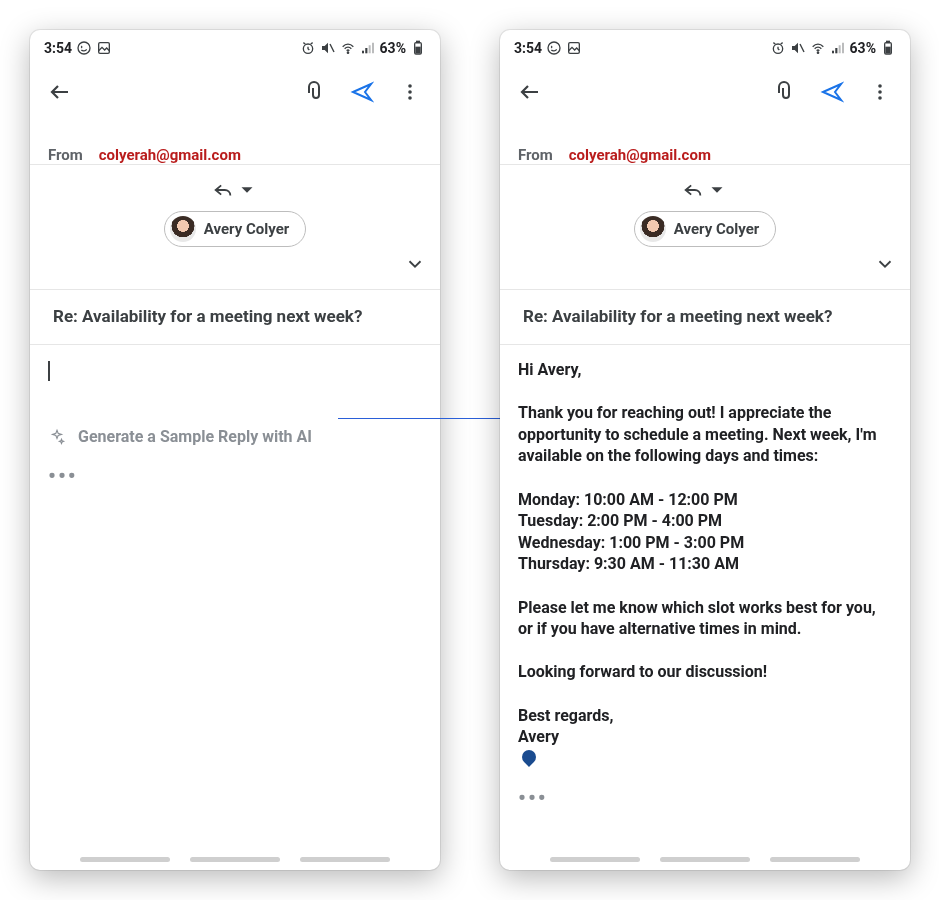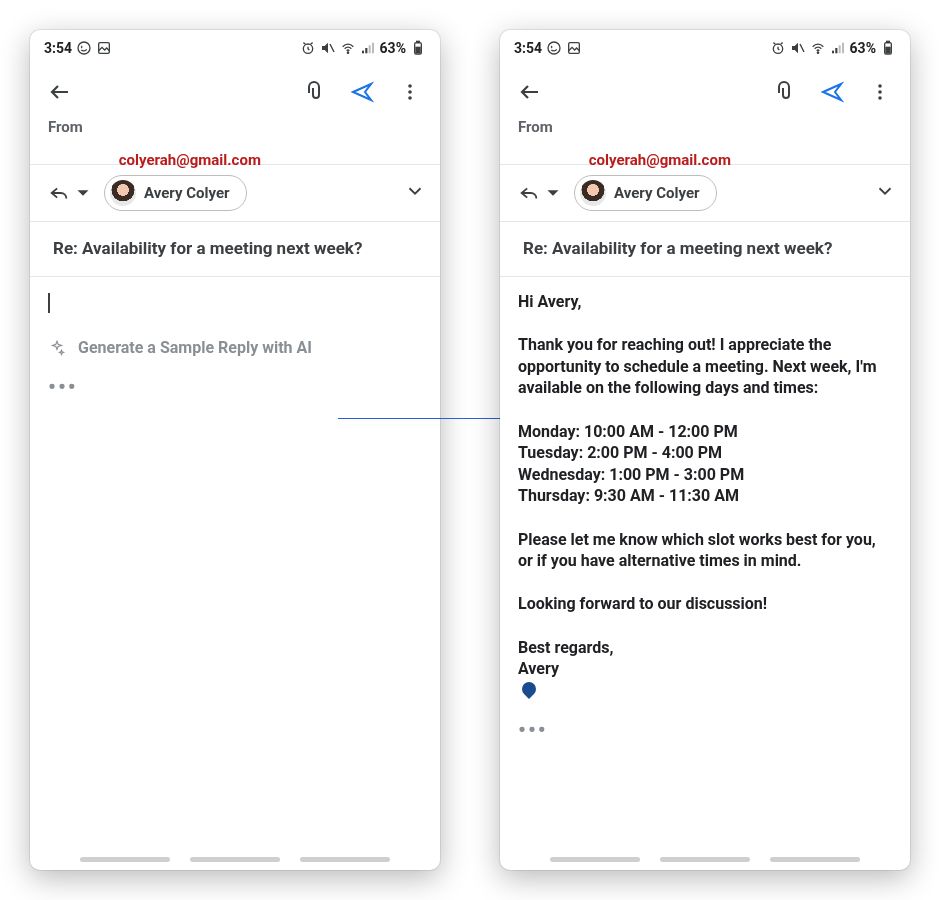--- a/index.html
+++ b/index.html
@@ -21,34 +21,34 @@
   }
   .phone.left{left:30px;}
   .phone.right{left:500px;}
   .statusbar{height:36px;display:flex;align-items:center;justify-content:space-between;padding:0 14px;font-size:14px;color:var(--ink);}
   .statusbar .sicons{display:flex;align-items:center;gap:4px;}
   .statusbar svg{width:16px;height:16px;}
   .toolbar{height:52px;display:flex;align-items:center;padding:0 8px;gap:4px;}
   .toolbar .spacer{flex:1;}
   .tbtn{width:44px;height:44px;display:flex;align-items:center;justify-content:center;border-radius:50%;}
   .tbtn svg{width:24px;height:24px;}
-  .fromrow{display:flex;align-items:flex-start;padding:0 18px;height:46px;border-bottom:1px solid var(--line);font-size:15px;color:var(--muted);gap:20px;}
+  .fromrow{display:flex;align-items:flex-end;padding:0 18px;height:46px;border-bottom:1px solid var(--line);font-size:15px;color:var(--muted);}
   .fromrow .lbl{margin-right:16px;}
   .fromrow .val{color:#b91c1c;margin-top:33px;}
-  .torow{display:flex;align-items:center;padding:10px 14px;border-bottom:1px solid var(--line);gap:6px;}
+  .torow{display:flex;align-items:center;padding:10px 14px;border-bottom:1px solid var(--line);gap:6px;flex-direction:column;}
   .replyarrow{display:flex;align-items:center;gap:2px;padding:4px;}
   .replyarrow svg{width:22px;height:22px;}
   .chip{display:flex;align-items:center;gap:8px;border:1px solid #bdbdbd;border-radius:24px;padding:4px 16px 4px 5px;font-size:15px;color:#3c4043;background:#fff;}
   .avatar{width:26px;height:26px;border-radius:50%;background:radial-gradient(circle at 50% 38%, #f2c9b0 0 28%, #3a2b24 29% 55%, #e8e8e8 56%);}
   .torow .exp{margin-left:auto;}
   .torow .exp svg{width:22px;height:22px;}
   .subjrow{padding:16px 23px 18px;font-size:17px;color:#3c4043;border-bottom:1px solid var(--line);}
   .body{padding:14px 18px;font-size:16px;line-height:1.35;color:#202124;overflow:auto;}
   .cursor{display:inline-block;width:1.5px;height:20px;background:#3c4043;vertical-align:middle;}
-  .aiprompt{display:flex;align-items:center;gap:12px;color:#8a8f95;font-size:16px;margin-top:24px;}
+  .aiprompt{display:flex;align-items:center;gap:12px;color:#8a8f95;font-size:16px;margin-top:45px;}
   .aiprompt svg{width:18px;height:18px;}
   .dots{color:#8a8f95;font-size:22px;letter-spacing:2px;margin-top:14px;}
   .caret{display:inline-block;width:14px;height:14px;background:#1a4b8f;border-radius:50% 50% 50% 0;transform:rotate(-45deg);margin-left:4px;margin-top:2px;}
   .navbar{position:absolute;bottom:8px;left:0;right:0;display:flex;justify-content:space-around;padding:0 40px;}
   .navpill{width:90px;height:5px;background:#cfcfcf;border-radius:3px;}
   
   .arrow{position:absolute;top:418px;left:338px;width:186px;height:2px;}
   .arrow .line{position:absolute;inset:0;border-top:1.5px solid #2a5fd8;}
   .arrow .head{position:absolute;right:-1px;top:-5px;width:0;height:0;border-left:10px solid #2a5fd8;border-top:6px solid transparent;border-bottom:6px solid transparent;}
 </style>

